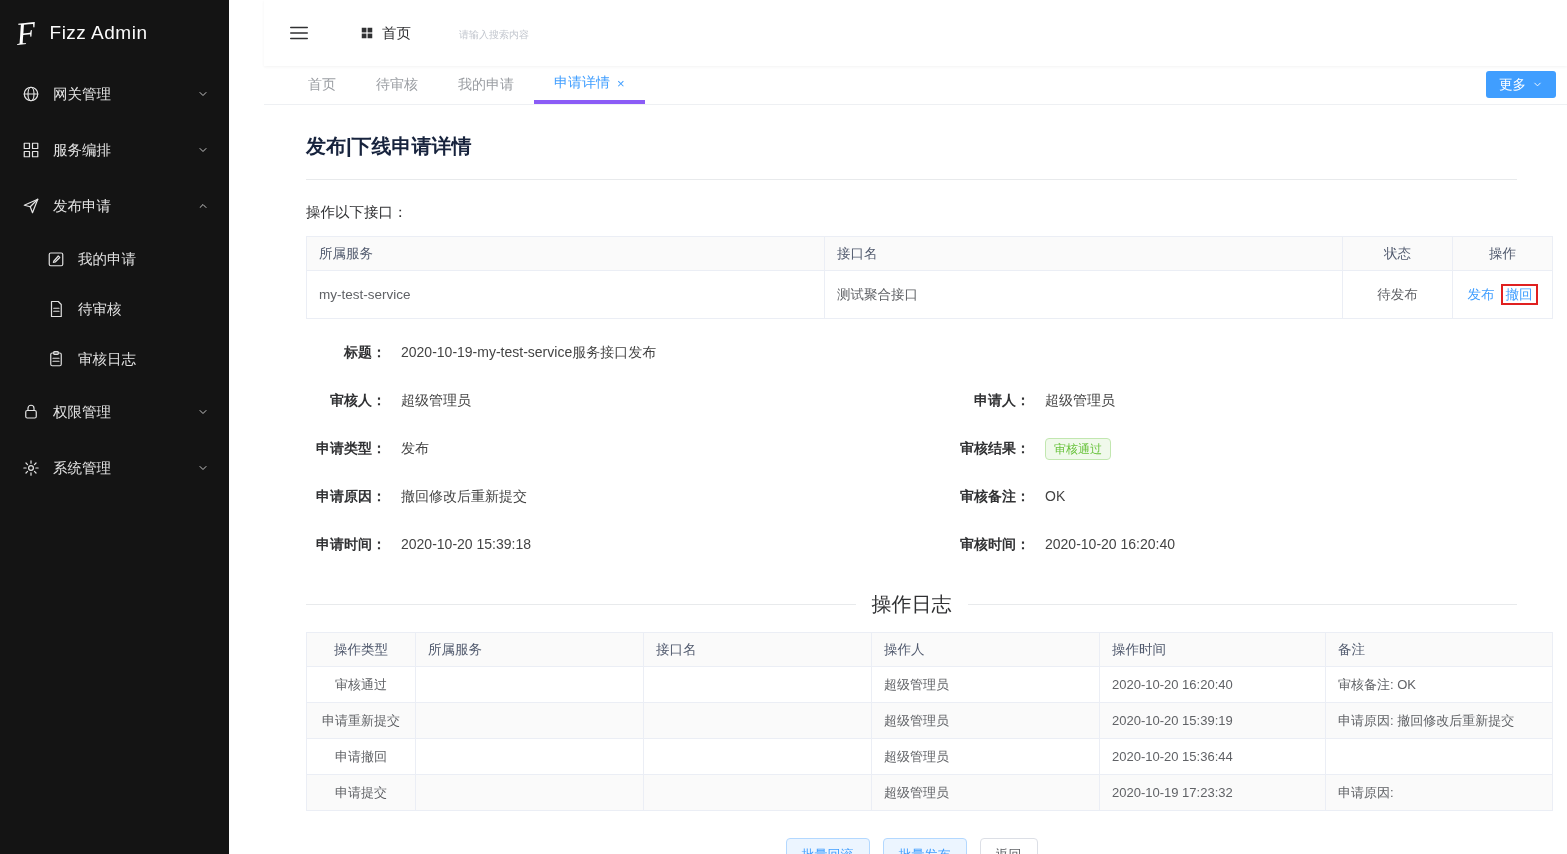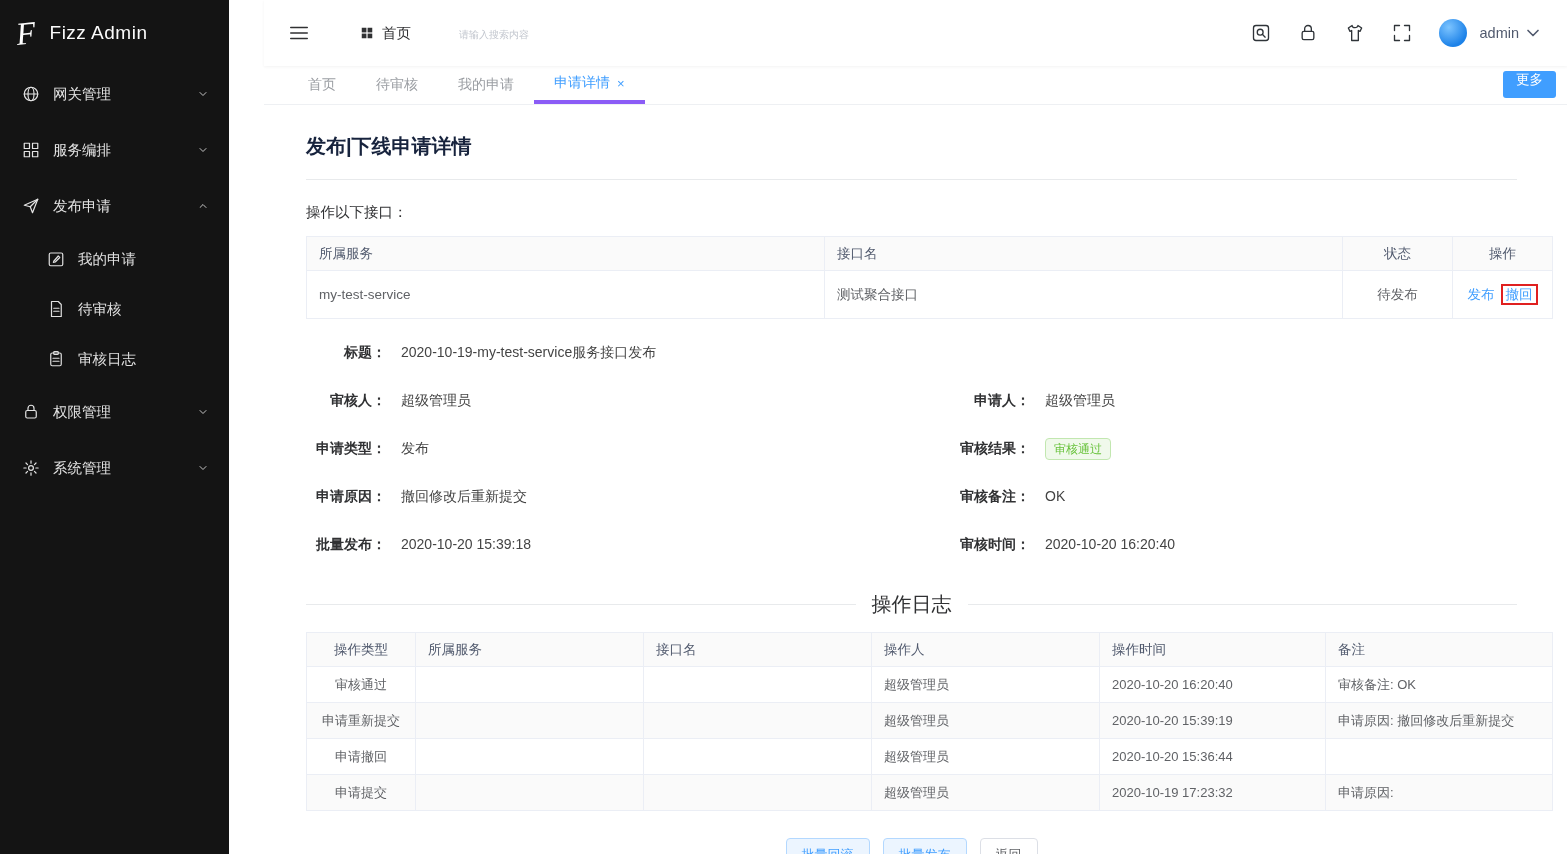--- a/index.html
+++ b/index.html
@@ -32,21 +32,21 @@
   .search-box input::placeholder { color:#c3c7cf; }
   .top-actions { margin-left:auto; display:flex; align-items:center; gap:27px; color:#2f3439; }
   .top-actions .ic { width:20px; height:20px; cursor:pointer; }
   .avatar { width:28px; height:28px; border-radius:50%; background:radial-gradient(circle at 35% 30%, #7cc4ff, #1d82e8 70%); cursor:pointer; flex-shrink:0; }
   .username { display:flex; align-items:center; gap:4px; font-size:14.5px; color:#515a6e; cursor:pointer; margin-left:-14px; }
   
   .tabbar { height:39px; display:flex; align-items:stretch; padding-left:24px; border-bottom:1px solid #eef0f3; background:#fff; }
   .tab { display:flex; align-items:center; padding:0 20px; font-size:14px; color:#9b9ea3; cursor:pointer; gap:7px; }
   .tab.active { color:#409eff; border-bottom:4px solid #8b5cf6; }
   .tab .close { font-size:13px; cursor:pointer; }
-  .more-btn { margin:5px 11px 6px auto; background:#409eff; color:#fff; border:none; border-radius:3px; font-size:13.5px; padding:0 13px; display:flex; align-items:center; gap:6px; cursor:pointer; font-family:inherit;flex-direction:column; }
+  .more-btn { margin:5px 11px 6px auto; background:#409eff; color:#fff; border:none; border-radius:3px; font-size:13.5px; padding:0 13px; display:flex; align-items:center; gap:6px; cursor:pointer; font-family:inherit; }
   .more-btn .chev { width:11px; height:11px; }
   
   .content { flex:1; overflow:auto; padding:0 50px 20px 42px; }
   .page-title { font-size:20px; font-weight:bold; color:#17233d; padding:28px 0 19px 0; border-bottom:1px solid #e8eaec; }
   .section-label { margin-top:23px; font-size:14.5px; color:#303133; }
   table { border-collapse:collapse; width:100%; table-layout:fixed; }
   .itf-table { margin-top:14px; }
   th, td { border:1px solid #ebeef5; font-weight:normal; }
   thead th { background:#fafafa; color:#515a6e; font-size:13.5px; height:34px; text-align:left; padding:0 12px; }
   thead th.c, td.c { text-align:center; padding:0; }
@@ -176,44 +176,20 @@
           <rect x="3" y="3" width="8" height="8"></rect>
           <rect x="13" y="3" width="8" height="8"></rect>
           <rect x="3" y="13" width="8" height="8"></rect>
           <rect x="13" y="13" width="8" height="8"></rect>
         </svg>
       <span>首页</span>
     </div>
     <div class="search-box">
       <input type="text" placeholder="请输入搜索内容" style="">
     </div>
-    <div class="top-actions">
-      <svg class="ic" viewBox="0 0 24 24">
-          <rect x="3" y="3" width="18" height="18" rx="3"></rect>
-          <circle cx="11" cy="11" r="3.5"></circle>
-          <line x1="13.6" y1="13.6" x2="17" y2="17"></line>
-        </svg>
-      <svg class="ic" viewBox="0 0 24 24">
-          <rect x="5" y="10" width="14" height="10" rx="2"></rect>
-          <path d="M8 10 V7 a4 4 0 0 1 8 0 v3"></path>
-        </svg>
-      <svg class="ic" viewBox="0 0 24 24">
-          <path d="M8.5 3 L4 6 L6 10 L8 9 V21 H16 V9 L18 10 L20 6 L15.5 3 A3.5 2.6 0 0 1 8.5 3 Z"></path>
-        </svg>
-      <svg class="ic" viewBox="0 0 24 24">
-          <path d="M3 9 V3 h6 M15 3 h6 v6 M21 15 v6 h-6 M9 21 H3 v-6"></path>
-        </svg>
-      <div class="avatar"></div>
-      <div class="username">
-        <span>admin</span>
-        <svg class="ic chev" viewBox="0 0 24 24">
-            <polyline points="6 9 12 15 18 9"></polyline>
-          </svg>
-      </div>
-    </div>
   </header>
 
   <div class="tabbar">
     <div class="tab">
         <span>首页</span>
       </div>
     <div class="tab">
         <span>待审核</span>
       </div>
     <div class="tab">
@@ -288,21 +264,21 @@
       <div class="d-row">
         <div>
           <span class="d-label">申请原因：</span><span class="d-value">撤回修改后重新提交</span>
         </div>
         <div>
           <span class="d-label">审核备注：</span><span class="d-value">OK</span>
         </div>
       </div>
       <div class="d-row">
         <div>
-          <span class="d-label">批量发布：</span><span class="d-value">2020-10-20 15:39:18</span>
+          <span class="d-label">申请时间：</span><span class="d-value">2020-10-20 15:39:18</span>
         </div>
         <div>
           <span class="d-label">审核时间：</span><span class="d-value">2020-10-20 16:20:40</span>
         </div>
       </div>
     </div>
 
     <div class="divider">
       <span>操作日志</span>
     </div>

